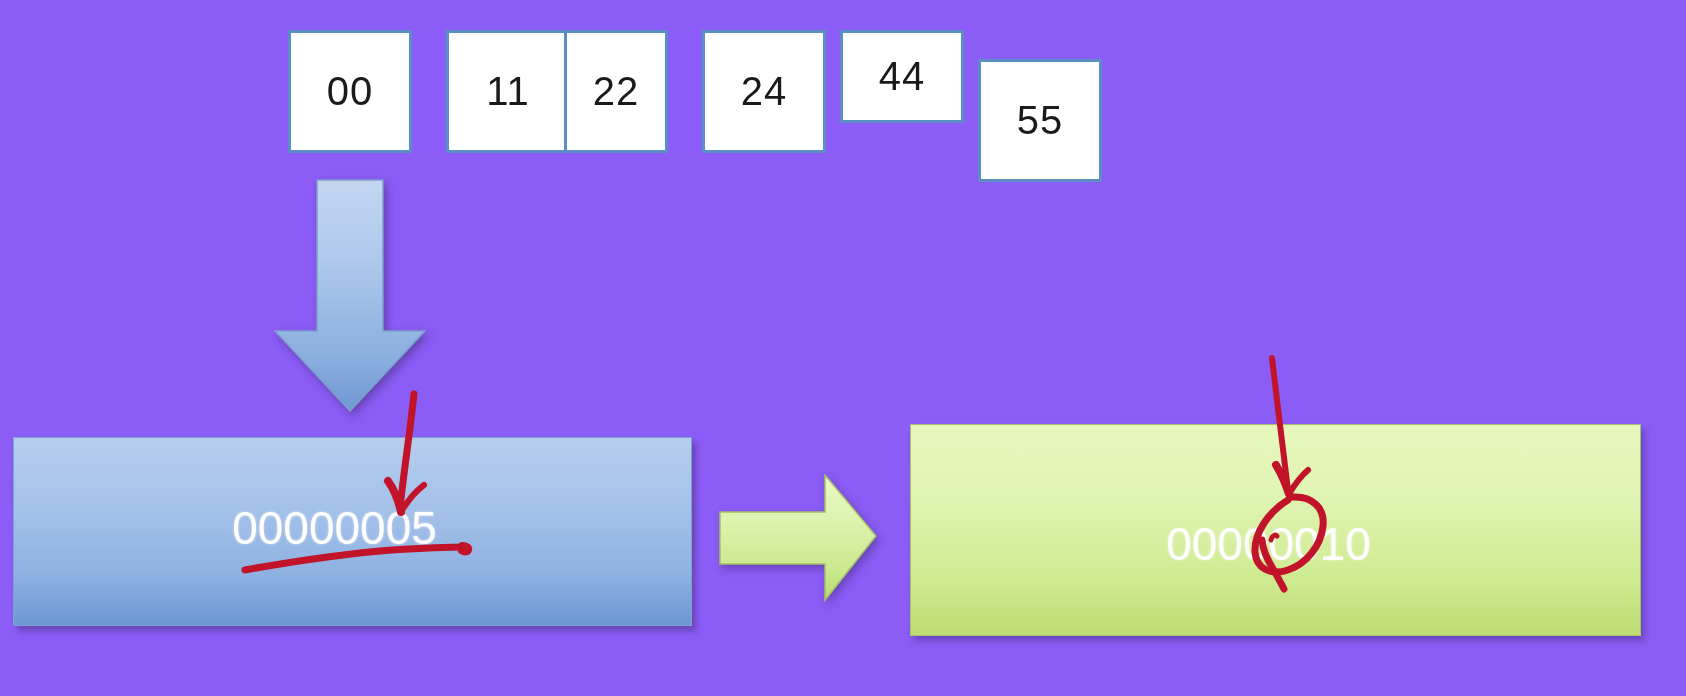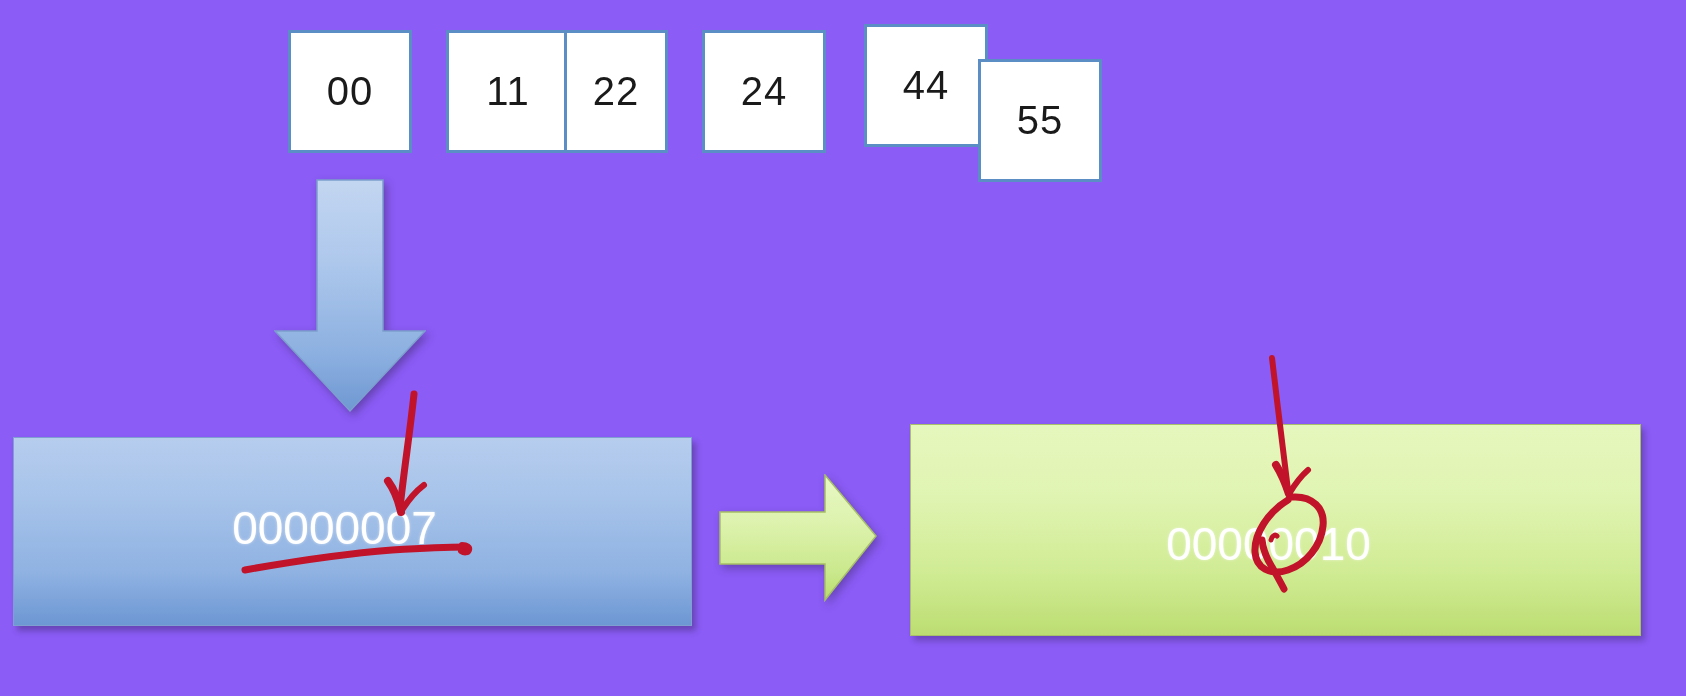--- a/index.html
+++ b/index.html
@@ -122,21 +122,21 @@
   </div>
   <div class="byte-box" style="left:426px; top:30px; width:124px; height:123px;margin-left:20px;">
     <span>11</span>
   </div>
   <div class="byte-box" style="left:564px; top:30px; width:104px; height:123px;">
     <span>22</span>
   </div>
   <div class="byte-box" style="left:702px; top:30px; width:124px; height:123px;">
     <span>24</span>
   </div>
-  <div class="byte-box" style="left:840px; top:24px; width:124px; height:123px;margin-left:24px;">
+  <div class="byte-box" style="left:840px; top:30px; width:124px; height:93px;">
     <span>44</span>
   </div>
   <div class="byte-box" style="left:978px; top:30px; width:124px; height:123px;margin-top:29px;">
     <span>55</span>
   </div>
 
   <svg class="down-arrow" viewBox="0 0 152 234">
     <defs>
       <linearGradient id="blueArrowGrad" x1="0" y1="0" x2="0" y2="1">
         <stop offset="0%" stop-color="#c3d6f1"></stop>
@@ -154,21 +154,21 @@
         <stop offset="0%" stop-color="#e8f8c4"></stop>
         <stop offset="40%" stop-color="#dcf2ac"></stop>
         <stop offset="78%" stop-color="#cae88c"></stop>
         <stop offset="100%" stop-color="#b9db6e"></stop>
       </linearGradient>
     </defs>
     <polygon points="2,38 107,38 107,1 158,62 107,126 107,90 2,90" fill="url(#greenArrowGrad)" stroke="#a6bf66" stroke-width="1.5"></polygon>
   </svg>
 
   <div class="slot" id="blue-slot">
-    <span class="slot-label">00000007</span>
+    <span class="slot-label">00000005</span>
   </div>
 
   <div class="slot" id="green-slot">
     <span class="slot-label">00000010</span>
   </div>
 
   <svg class="ink" viewBox="0 0 1686 696">
 
     <g>
       <path d="M414,394 C410,432 404,470 400,508" stroke-width="7"></path>

